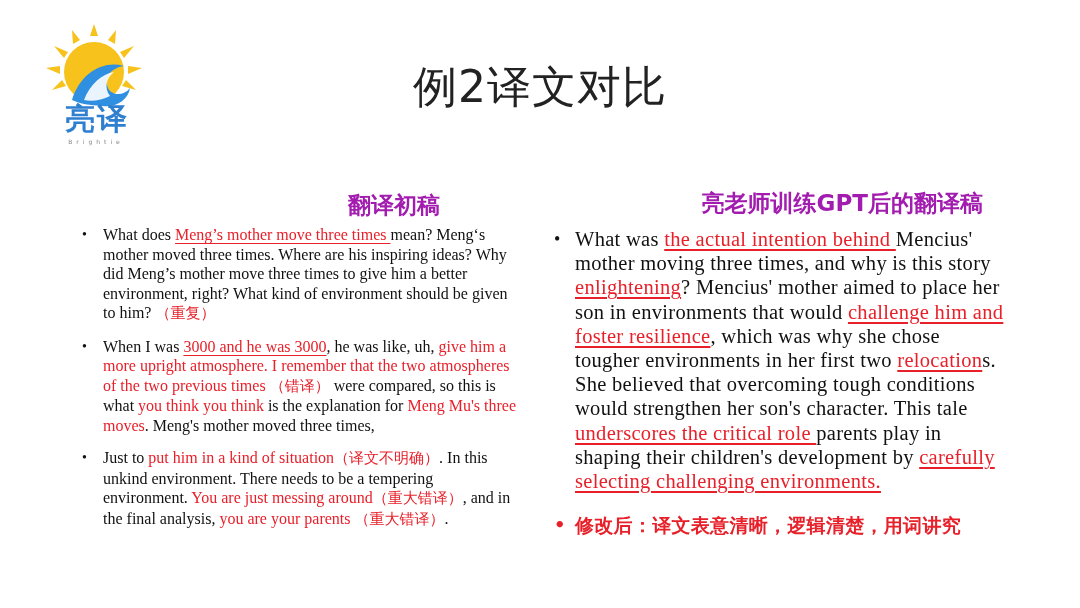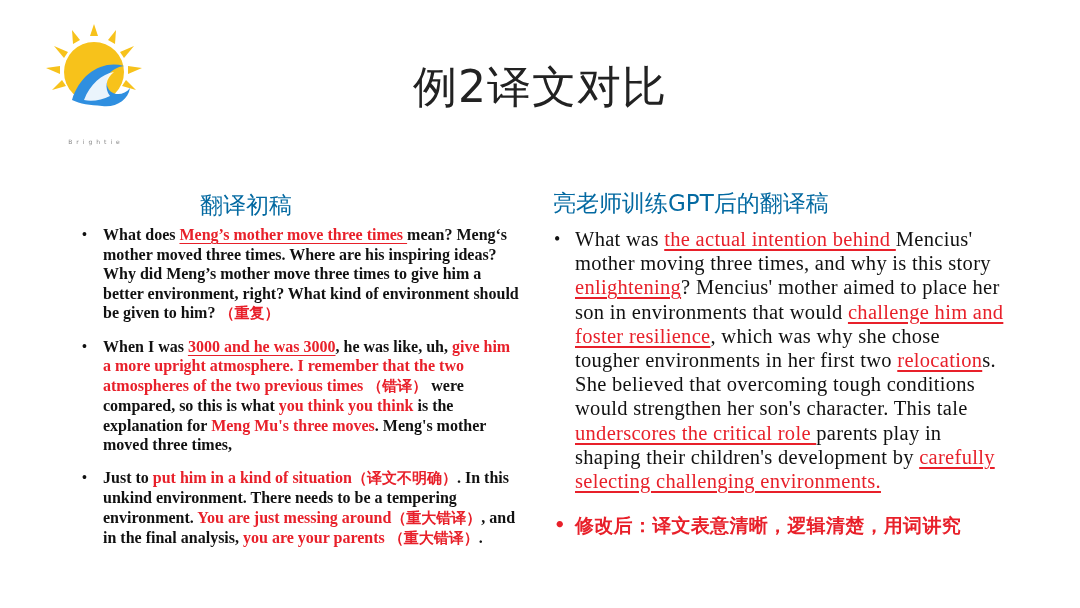--- a/index.html
+++ b/index.html
@@ -9,31 +9,31 @@
   .logo { position: absolute; left: 44px; top: 22px; width: 100px; height: 125px; }
   .logo-sun { position: absolute; left: 0; top: 0; width: 100px; height: 90px; }
   .logo-text { position: absolute; left: 8px; top: 80px; width: 90px; text-align: center;
     font-family: "DejaVu Sans", sans-serif; font-size: 30px; font-weight: bold; color: #2f7fd0; letter-spacing: 2px; line-height: 34px; }
   .logo-sub { position: absolute; left: 10px; top: 116px; width: 84px; text-align: center;
     font-family: "DejaVu Sans", sans-serif; font-size: 6px; color: #888; letter-spacing: 4px; }
 
   .page-title { position: absolute; left: 0; width: 1080px; top: 58px; text-align: center;
     font-family: "DejaVu Sans", sans-serif; font-size: 44px; font-weight: 400; color: #222; letter-spacing: 1px; }
 
-  .col-title { position: absolute; text-align: left; font-family: "DejaVu Sans", sans-serif;
-    font-weight: normal; color: #0369a1; font-size: 23px; }
+  .col-title { position: absolute; text-align: right; font-family: "DejaVu Sans", sans-serif;
+    font-weight: bold; color: #a21caf; font-size: 23px; }
   .col-title.left { left: 200px; width: 240px; top: 190px; }
   .col-title.right { left: 553px; width: 430px; top: 188px; }
 
   .list { position: absolute; list-style: none; }
   .list li { position: relative; }
   .list li::before { content: "•"; position: absolute; color: #111; }
   .list li.red::before { color: #e8202a; }
 
-  .left-list { left: 82px; top: 225px; width: 440px; font-size: 16px; line-height: 19.5px; font-weight: bold; }
+  .left-list { left: 82px; top: 225px; width: 440px; font-size: 16px; line-height: 19.5px; }
   .left-list li { padding-left: 21px; margin-bottom: 13px; }
   .left-list li::before { left: 0; top: 0; font-size: 14px; }
 
   .right-list { left: 554px; top: 227px; width: 450px; font-size: 20.5px; line-height: 24.2px; letter-spacing: 0.3px; }
   .right-list li { padding-left: 21px; margin-bottom: 20px; }
   .right-list li::before { left: 0; top: 0; font-size: 18px; }
 
   .r { color: #e8202a; }
   .u { text-decoration: underline; text-decoration-color: #e8202a; text-underline-offset: 3px; }
   .cn { font-family: "DejaVu Sans", sans-serif; }
@@ -54,20 +54,21 @@
       <polygon points="90,24 80,36 76,30"></polygon>
       <polygon points="2,46 16,44 16,52"></polygon>
       <polygon points="98,46 84,52 84,44"></polygon>
       <polygon points="8,68 18,58 22,64"></polygon>
       <polygon points="92,68 78,64 82,58"></polygon>
       <circle cx="50" cy="50" r="30"></circle>
     </g>
     <path d="M28,78 C36,52 58,38 80,44 C66,46 60,56 64,66 C68,74 80,74 86,66 C84,78 72,86 58,84 C46,83 36,82 28,78 Z" fill="#2f8fe0"></path>
     <path d="M40,78 C46,62 58,52 70,50 C62,56 60,66 66,74 C58,78 48,80 40,78 Z" fill="#ffffff" opacity="0.9"></path>
   </svg>
+  <div class="logo-text">亮译</div>
   <div class="logo-sub">Brightie</div>
 </div>
 
 <div class="page-title">例2译文对比</div>
 
 <div class="col-title left">翻译初稿</div>
 <div class="col-title right">亮老师训练GPT后的翻译稿</div>
 
 <ul class="list left-list">
   <li>

